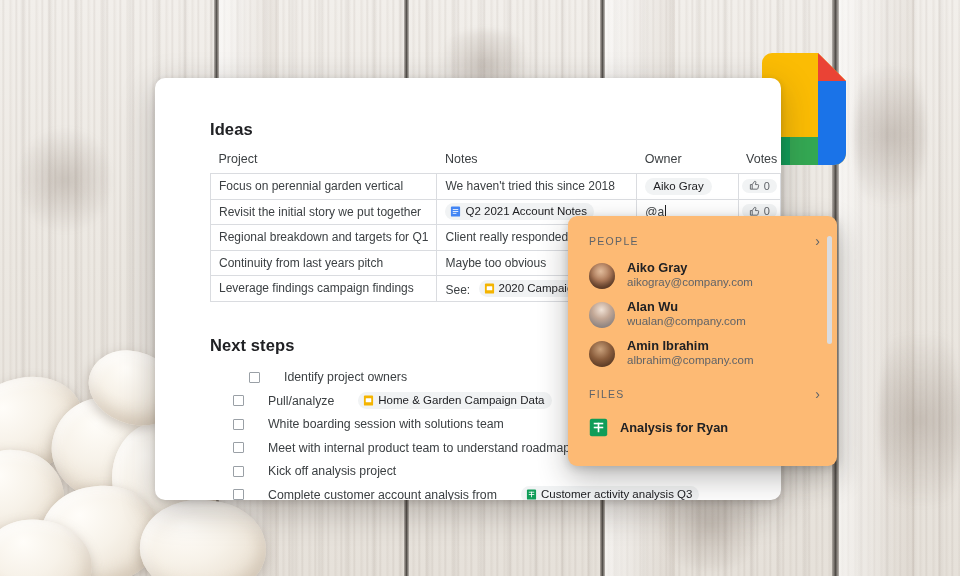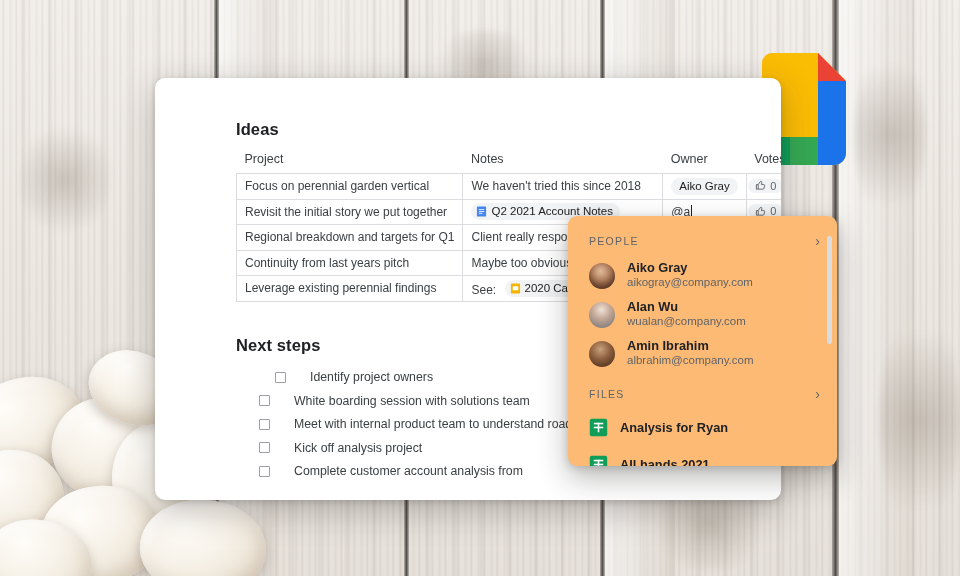--- a/index.html
+++ b/index.html
@@ -56,21 +56,21 @@
   
   #gmark { position: absolute; left: 762px; top: 53px; width: 84px; height: 112px; }
 
   
   #doc-card {
     position: absolute; left: 155px; top: 78px; width: 626px; height: 422px;
     background: #ffffff; border-radius: 10px;
     box-shadow: 0 10px 34px rgba(40,34,28,0.28), 0 2px 6px rgba(40,34,28,0.16);
     overflow: hidden;
   }
-  .doc-inner { padding: 42px 0 0 81px; }
+  .doc-inner { padding: 42px 0 0 55px; }
 
   h2.section-title {
     font-size: 16.5px; font-weight: bold; color: #202124; letter-spacing: .1px;
   }
 
   
   table.ideas { border-collapse: collapse; margin-top: 13px; table-layout: fixed; }
   table.ideas th {
     font-weight: normal; font-size: 12.5px; color: #3c4043;
     text-align: left; padding: 0 0 7px 8px;
@@ -264,21 +264,21 @@
         </tr>
 
         <tr>
           <td>Continuity from last years pitch</td>
           <td>Maybe too obvious</td>
           <td></td>
           <td class="votes-cell"></td>
         </tr>
 
         <tr>
-          <td>Leverage existing perennial findings</td>
+          <td>Leverage findings campaign findings</td>
           <td>
             <span>See:</span>
             <span class="chip" style="margin-left:5px;">
               <svg class="mini" viewBox="0 0 24 24">
                 <rect x="2" y="1" width="20" height="22" rx="2" fill="#F4B400"></rect>
                 <rect x="6" y="7" width="12" height="9" rx="1" fill="#fff"></rect>
               </svg>
               <span>2020 Campaign Results</span>
             </span>
           </td>
@@ -291,39 +291,59 @@
     <div class="next-wrap">
       <h2 class="section-title">Next steps</h2>
       <ul class="steps">
 
         <li class="li-indent">
           <span class="avatar-slot"><span class="avatar"></span></span>
           <span class="cb"></span>
           <span>Identify project owners</span>
         </li>
 
+        <li class="li-indent">
+          <span class="cb"></span>
+          <span>Pull/analyze</span>
+          <span class="chip">
+            <svg class="mini" viewBox="0 0 24 24">
+              <rect x="2" y="1" width="20" height="22" rx="2" fill="#F4B400"></rect>
+              <rect x="6" y="7" width="12" height="9" rx="1" fill="#fff"></rect>
+            </svg>
+            <span>Home &amp; Garden Campaign Data</span>
+          </span>
+        </li>
 
         <li class="li-indent">
           <span class="cb"></span>
           <span>White boarding session with solutions team</span>
         </li>
 
         <li class="li-indent">
           <span class="cb"></span>
           <span>Meet with internal product team to understand roadmap/what's relevant to</span>
         </li>
 
         <li class="li-indent">
           <span class="cb"></span>
           <span>Kick off analysis project</span>
         </li>
 
         <li class="li-indent">
           <span class="cb"></span>
           <span>Complete customer account analysis from</span>
+          <span class="chip">
+            <svg class="mini" viewBox="0 0 24 24">
+              <rect x="2" y="1" width="20" height="22" rx="2" fill="#0F9D58"></rect>
+              <rect x="6" y="6" width="12" height="1.8" fill="#fff"></rect>
+              <rect x="11.2" y="6" width="1.8" height="12" fill="#fff"></rect>
+              <rect x="6" y="11" width="12" height="1.8" fill="#fff"></rect>
+            </svg>
+            <span>Customer activity analysis Q3</span>
+          </span>
         </li>
       </ul>
     </div>
 
   </div>
 </div>
 
 <div id="mention-panel">
 
   <div class="grp-header">
@@ -363,24 +383,15 @@
   <div class="frow">
     <svg class="fico" viewBox="0 0 24 24">
       <rect x="1" y="1" width="22" height="22" rx="2.5" fill="#0F9D58"></rect>
       <rect x="6" y="6" width="12" height="2" fill="#fff"></rect>
       <rect x="11" y="6" width="2" height="12" fill="#fff"></rect>
       <rect x="6" y="11" width="12" height="2" fill="#fff"></rect>
     </svg>
     <span class="fname">Analysis for Ryan</span>
   </div>
 
-  <div class="frow">
-    <svg class="fico" viewBox="0 0 24 24">
-      <rect x="1" y="1" width="22" height="22" rx="2.5" fill="#0F9D58"></rect>
-      <rect x="6" y="6" width="12" height="2" fill="#fff"></rect>
-      <rect x="11" y="6" width="2" height="12" fill="#fff"></rect>
-      <rect x="6" y="11" width="12" height="2" fill="#fff"></rect>
-    </svg>
-    <span class="fname">All hands 2021</span>
-  </div>
 
   <div class="scrollbar"></div>
 </div>
 
 </body></html>

